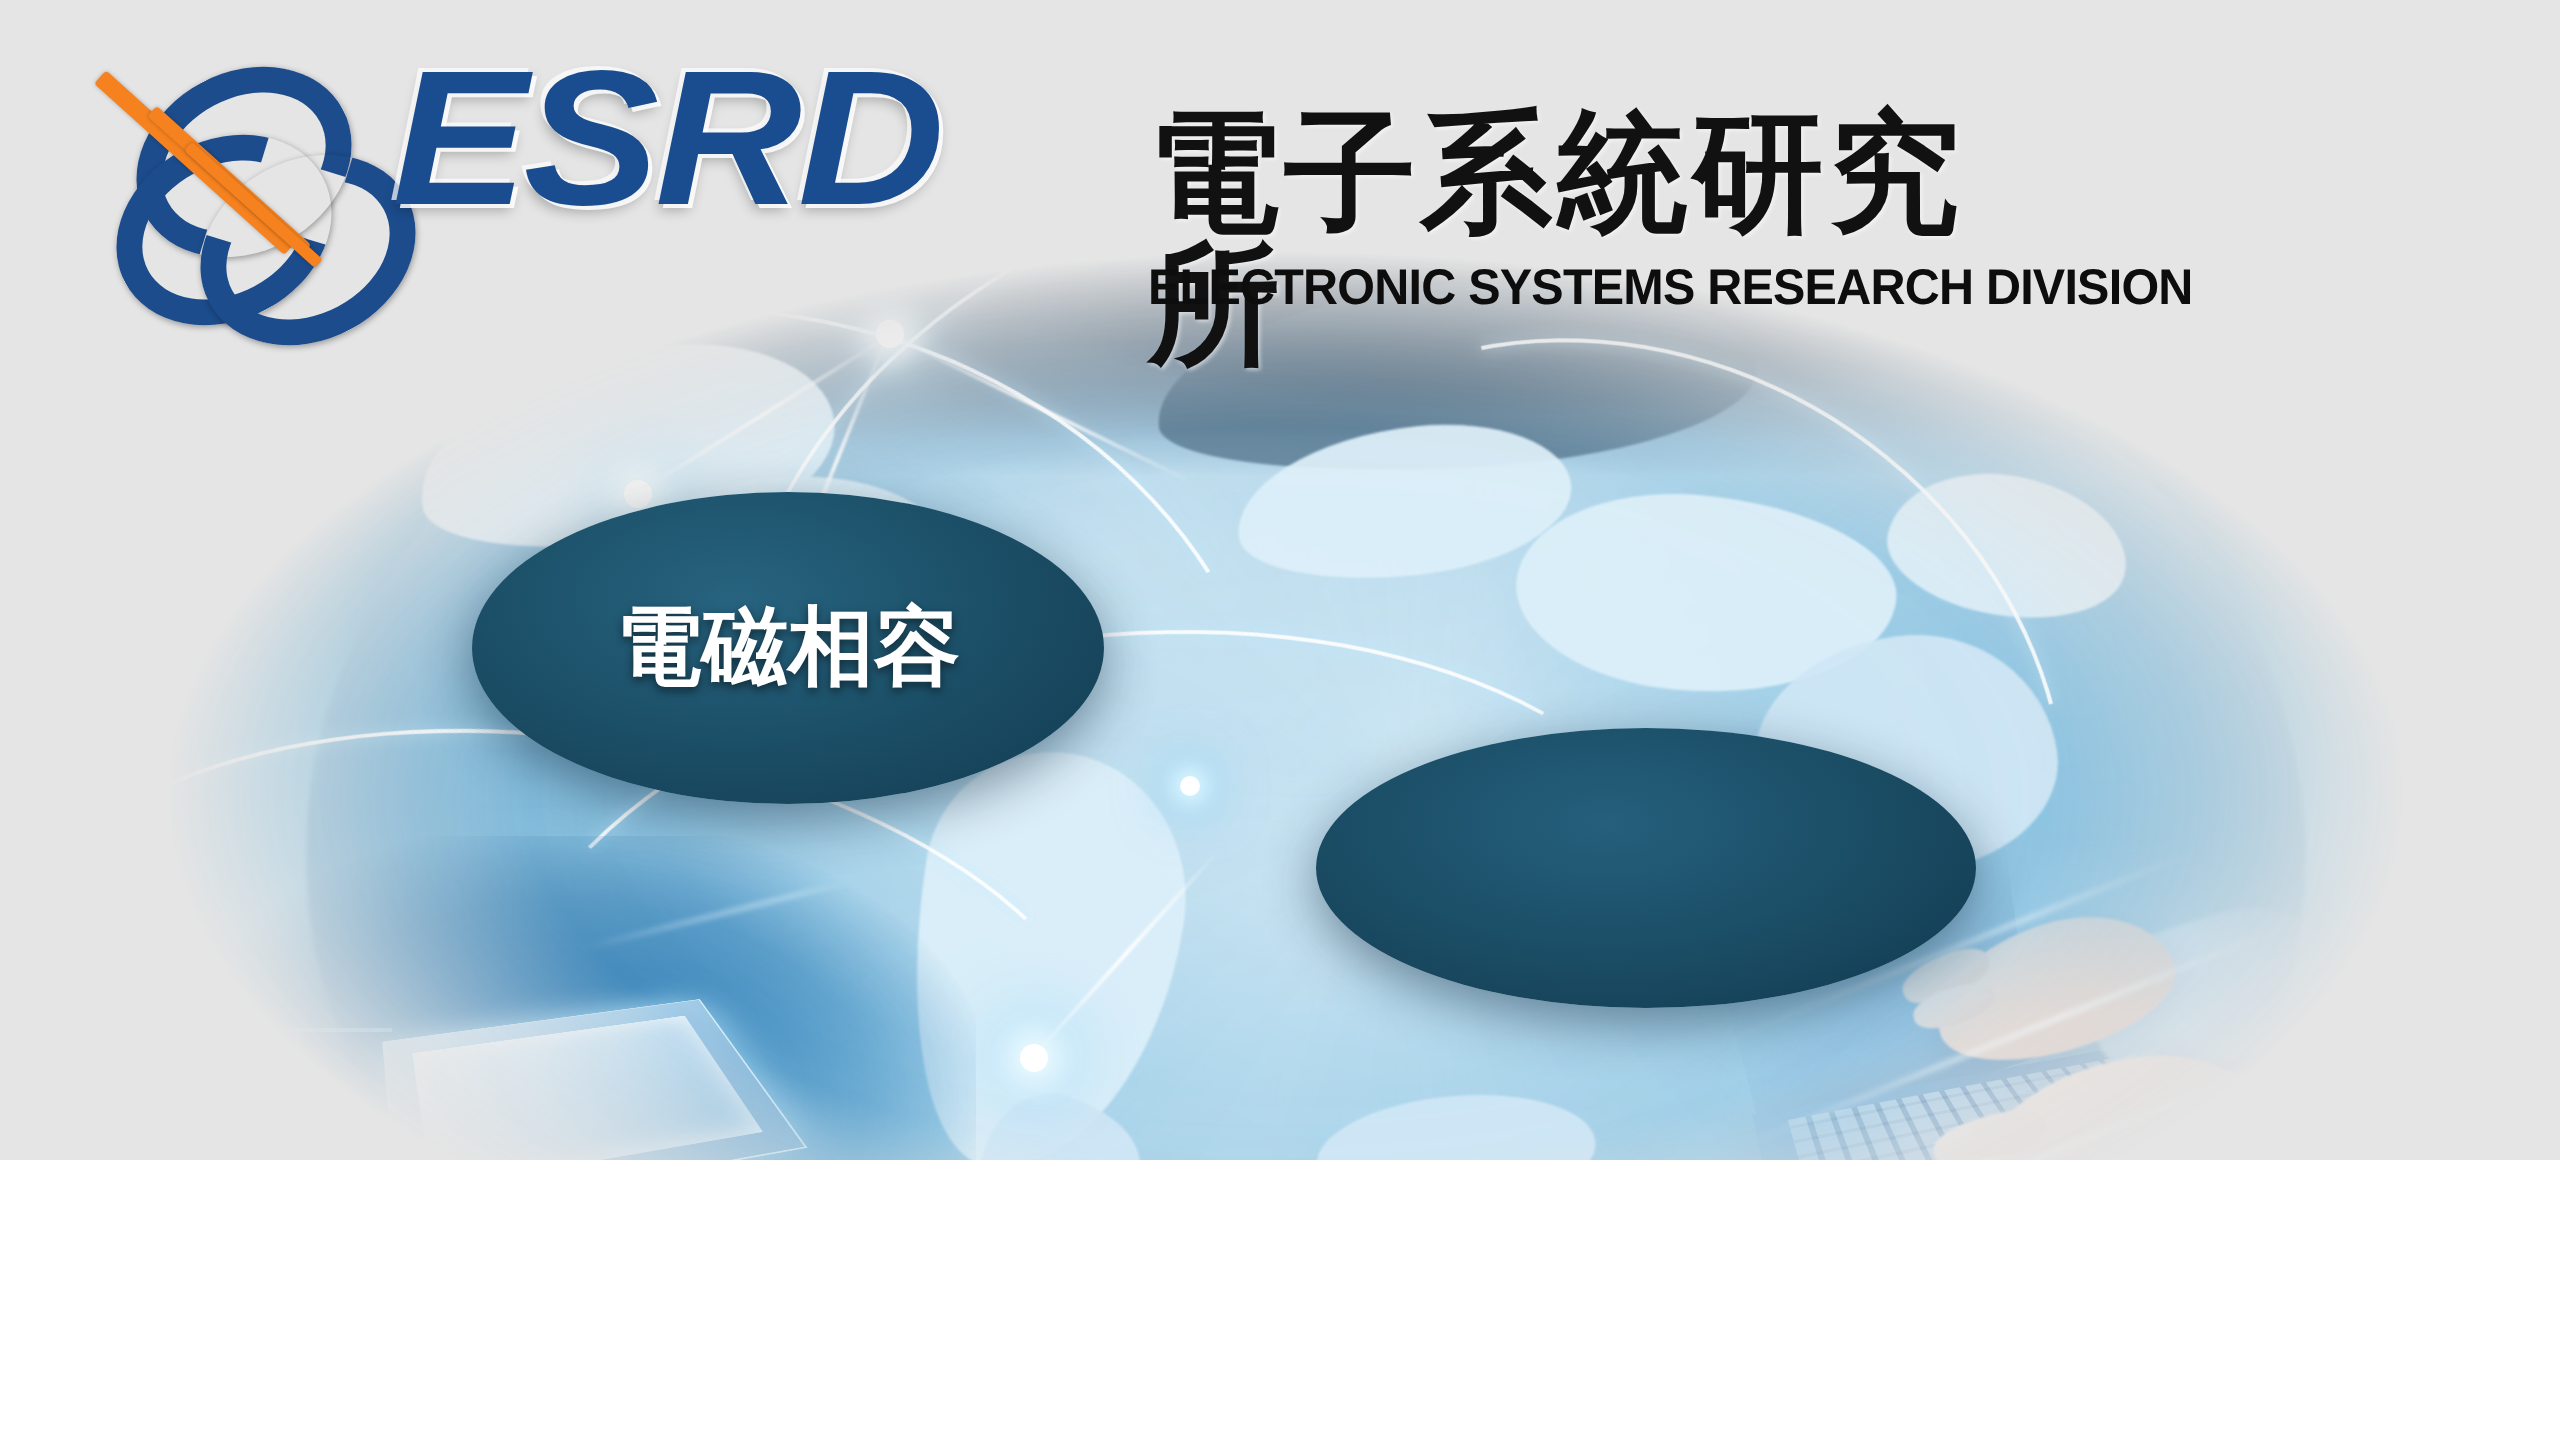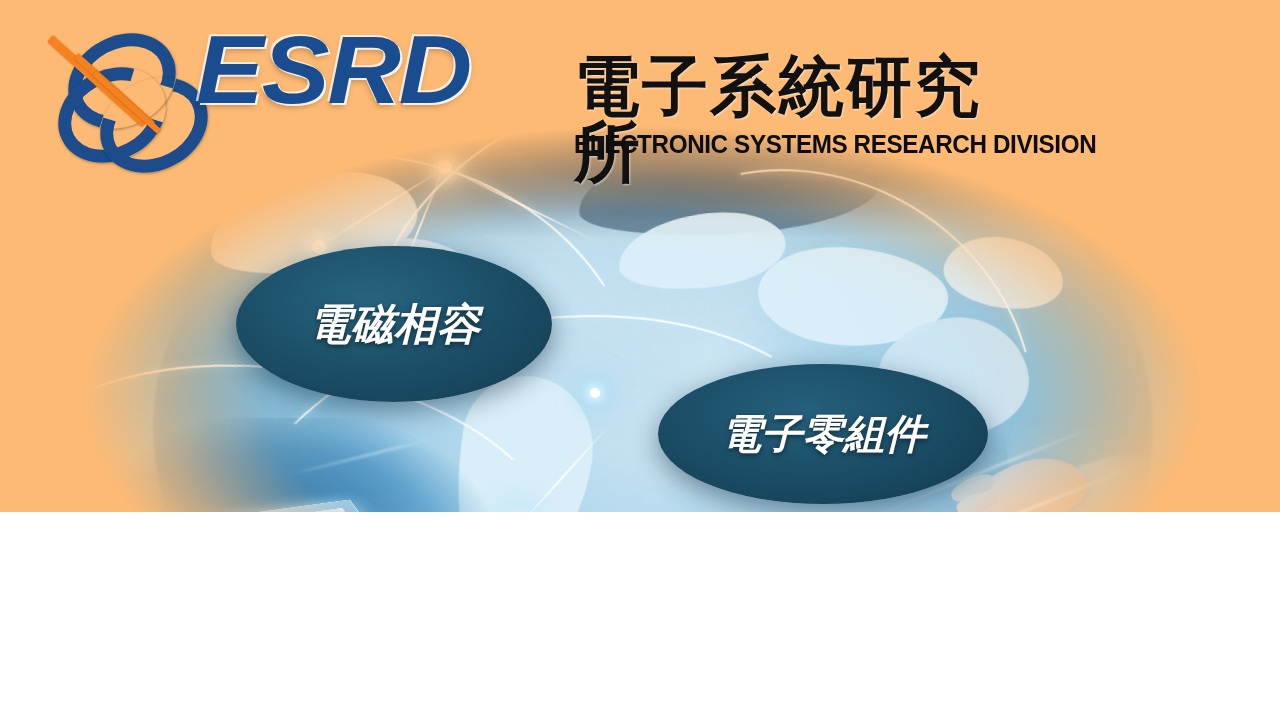--- a/index.html
+++ b/index.html
@@ -1,18 +1,18 @@
 <!DOCTYPE html>
 <html><head>
 <meta charset="utf-8">
 <style>
   html,body{margin:0;padding:0;background:#fff;}
   body{width:1280px;height:720px;overflow:hidden;font-family:"Liberation Sans","DejaVu Sans",sans-serif;}
 
-  #stage{position:relative;width:1280px;height:512px;background:#fdba74;overflow:hidden;}
+  #stage{position:relative;width:1280px;height:580px;background:#e5e5e5;overflow:hidden;}
 
   
   .bg-wrap{position:absolute;left:0;top:0;width:1280px;height:720px;overflow:hidden;}
   .bg-photo{
     position:absolute;left:58px;top:118px;width:1170px;height:560px;
     background:
       radial-gradient(ellipse 620px 330px at 620px 290px, rgba(255,255,255,.38) 0%, rgba(255,255,255,0) 62%),
       linear-gradient(178deg,#123a56 0%, #1d5f85 7%, #3d92c0 20%, #6cb6db 40%, #8ecbe8 58%, #79bedf 76%, #4e9ecb 90%, #2d7aa9 100%);
     -webkit-mask-image:radial-gradient(ellipse 560px 272px at 585px 280px, #000 55%, rgba(0,0,0,.92) 68%, rgba(0,0,0,.45) 84%, rgba(0,0,0,0) 100%);
             mask-image:radial-gradient(ellipse 560px 272px at 585px 280px, #000 55%, rgba(0,0,0,.92) 68%, rgba(0,0,0,.45) 84%, rgba(0,0,0,0) 100%);
@@ -125,21 +125,21 @@
            font-family:"DejaVu Sans","Liberation Sans",sans-serif;
            text-shadow:1px 1px 2px rgba(255,255,255,.55);}
   .logo-en{position:absolute;left:548px;top:116px;font-size:25px;font-weight:bold;color:#0d0d0d;
            letter-spacing:-0.4px;transform:scaleX(.97);transform-origin:left top;
            font-family:"Liberation Sans","DejaVu Sans",sans-serif;white-space:nowrap;}
 
   
   .callout{position:absolute;display:flex;flex-direction:column;align-items:center;
            justify-content:center;border-radius:50%;color:#fff;text-align:right;
            font-family:"DejaVu Sans","Liberation Sans",sans-serif;font-weight:bold;
-           box-shadow:0 8px 26px rgba(8,32,52,.45);font-style:italic;}
+           box-shadow:0 8px 26px rgba(8,32,52,.45);}
   .callout .ln{display:block;line-height:1.18;text-shadow:0 2px 5px rgba(0,0,0,.5);}
   #callout-emc{left:236px;top:246px;width:316px;height:156px;font-size:43px;
                background:radial-gradient(ellipse at 42% 34%, #27637f 0%, #1b4e66 52%, #123a50 100%);}
   #callout-comp{left:658px;top:364px;width:330px;height:140px;font-size:41px;
                 background:radial-gradient(ellipse at 44% 34%, #255f7c 0%, #1a4c64 54%, #11374c 100%);}
 </style>
 </head>
 <body>
 
 <div id="stage">
@@ -236,16 +236,15 @@
     <div class="logo-text">ESRD</div>
     <div class="logo-cn">電子系統研究所</div>
     <div class="logo-en">ELECTRONIC SYSTEMS RESEARCH DIVISION</div>
   </div>
 
   <div class="callout" id="callout-emc">
     <span class="ln">電磁相容</span>
   </div>
 
   <div class="callout" id="callout-comp">
-    <span class="ln">電子零組件</span>
   </div>
 
 </div>
 
 </body></html>

